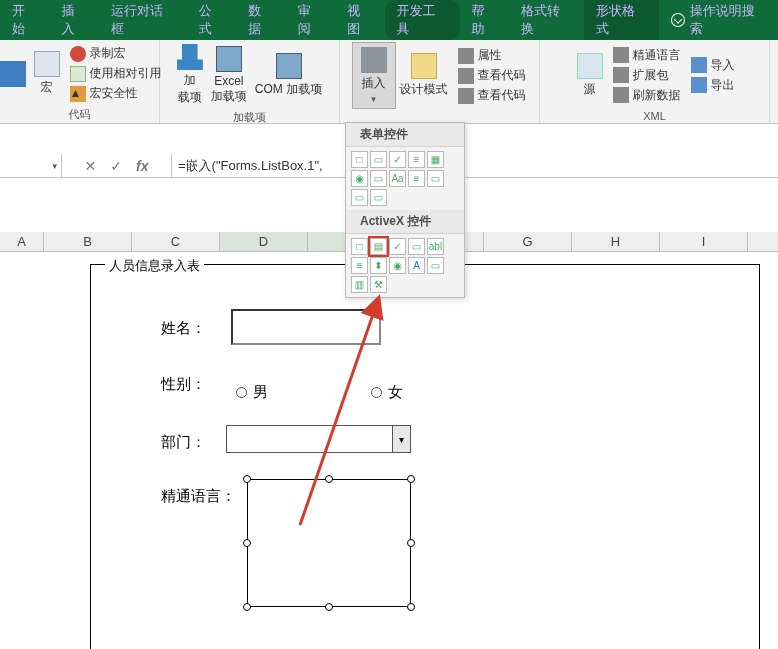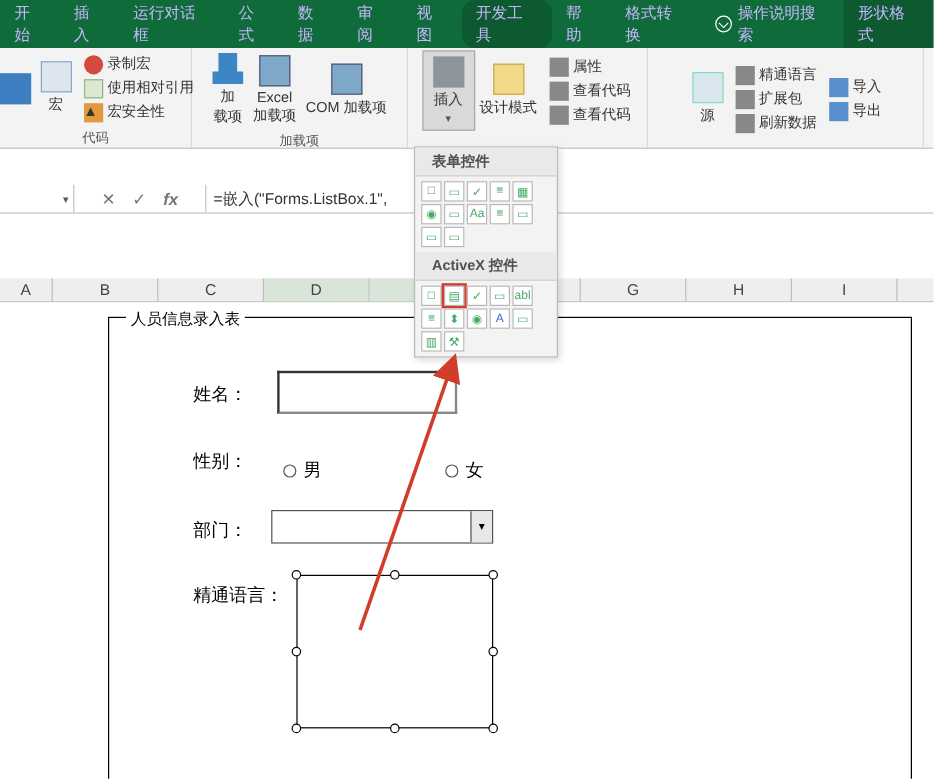--- a/index.html
+++ b/index.html
@@ -64,25 +64,25 @@
   <div class="tab">开始</div>
   <div class="tab">插入</div>
   <div class="tab">运行对话框</div>
   <div class="tab">公式</div>
   <div class="tab">数据</div>
   <div class="tab">审阅</div>
   <div class="tab">视图</div>
   <div class="tab active">开发工具</div>
   <div class="tab">帮助</div>
   <div class="tab">格式转换</div>
+  <div class="tab alt">形状格式</div>
   <div class="tab search">
     <span class="bulb"></span>
     <span>操作说明搜索</span>
   </div>
-  <div class="tab alt">形状格式</div>
 </div>
 
 <div class="ribbon">
 
   <div class="group" style="width:160px;">
     <div class="group-top">
       <div class="big-btn">
         <span class="ico-big" style="background:#3e7fc1;"></span>
       </div>
       <div class="big-btn">
@@ -180,20 +180,21 @@
         <div class="rib-item">
           <span class="ico"></span>
           <span>导入</span>
         </div>
         <div class="rib-item">
           <span class="ico"></span>
           <span>导出</span>
         </div>
       </div>
     </div>
+    <div class="group-label">XML</div>
   </div>
 
 </div>
 
 <div class="popup" style="top:122px;">
   <div class="popup-head">表单控件</div>
   <div class="popup-grid">
     <span class="pg-ico">□</span>
     <span class="pg-ico">▭</span>
     <span class="pg-ico">✓</span>

